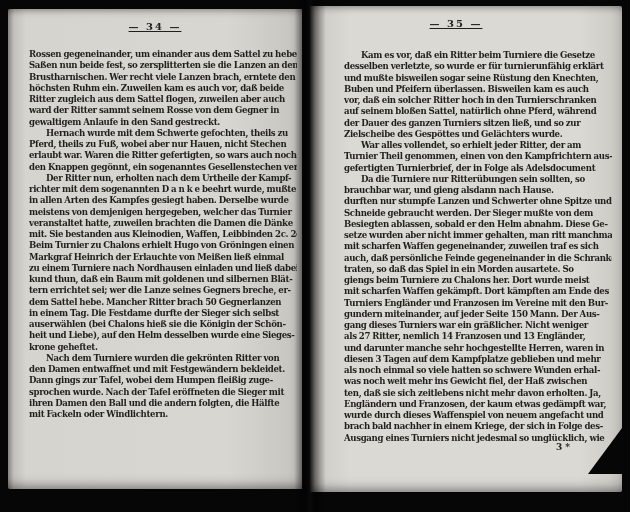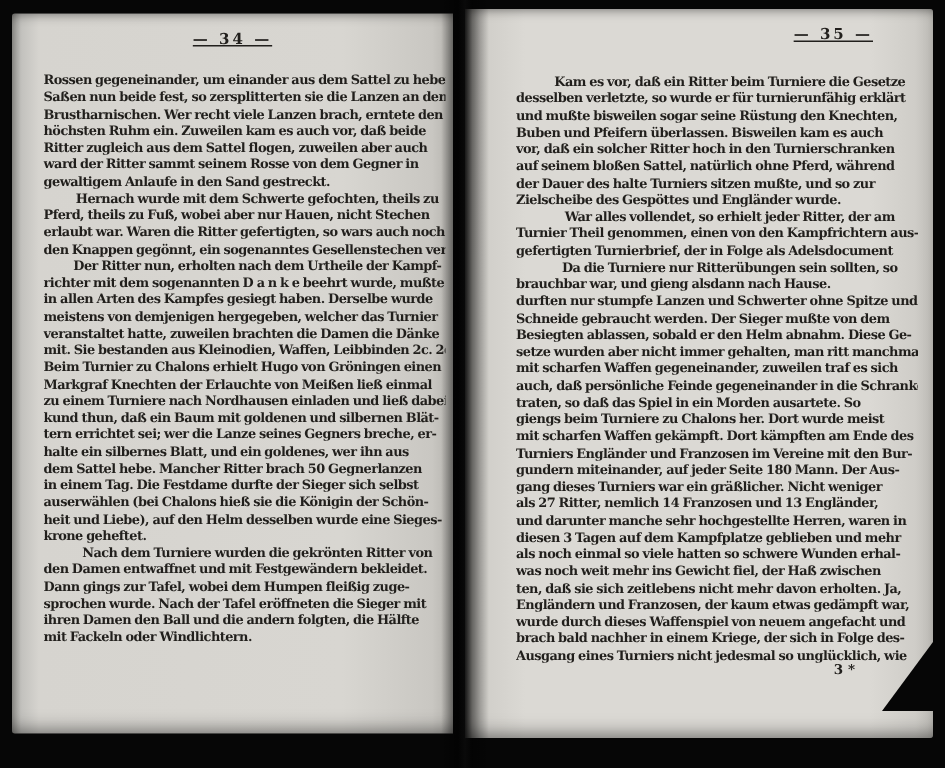--- a/index.html
+++ b/index.html
@@ -53,38 +53,38 @@
     position: absolute;
     top: 12px; left: 0; right: 0;
     text-align: center;
     font-size: 10px;
     font-weight: bold;
     letter-spacing: 2px;
     color: var(--ink, #211f1c);
     text-decoration: underline;
   }
   .page-left .page-header { left: 14px; right: 14px; }
-  .page-right .page-header { left: 20px; right: 40px; text-align: right; }
+  .page-right .page-header { left: 20px; right: 40px; }
   .text-block {
     position: absolute;
     color: var(--ink, #211f1c);
     font-size: 8.6px;
     font-weight: bold;
     letter-spacing: -0.35px;
     word-spacing: -0.4px;
   }
   .page-left .text-block { left: 21px; top: 40px; width: 268px; }
   .page-right .text-block { left: 34px; top: 44px; width: 268px; }
   .line {
     height: 11.25px;
     line-height: 11.25px;
     white-space: nowrap;
     overflow: hidden;
   }
-  .line.indent { padding-left: 17px; text-align: center; }
+  .line.indent { padding-left: 17px; }
   .signature {
     position: absolute;
     right: 52px; bottom: 40px;
     font-size: 9px;
     font-weight: bold;
     color: var(--ink, #211f1c);
   }
 </style>
 </head>
 <body>
@@ -105,25 +105,24 @@
         <div class="line">Pferd, theils zu Fuß, wobei aber nur Hauen, nicht Stechen</div>
         <div class="line">erlaubt war.  Waren die Ritter gefertigten, so wars auch noch</div>
         <div class="line">den Knappen gegönnt, ein sogenanntes Gesellenstechen veran-</div>
         <div class="line indent">Der Ritter nun, erholten nach dem Urtheile der Kampf-</div>
         <div class="line">richter mit dem sogenannten D a n k e beehrt wurde, mußte</div>
         <div class="line">in allen Arten des Kampfes gesiegt haben.  Derselbe wurde</div>
         <div class="line">meistens von demjenigen hergegeben, welcher das Turnier</div>
         <div class="line">veranstaltet hatte, zuweilen brachten die Damen die Dänke</div>
         <div class="line">mit.  Sie bestanden aus Kleinodien, Waffen, Leibbinden 2c. 2c.</div>
         <div class="line">Beim Turnier zu Chalons erhielt Hugo von Gröningen einen</div>
-        <div class="line">Markgraf Knechten der Erlauchte von Meißen ließ einmal</div>
+        <div class="line">Markgraf Heinrich der Erlauchte von Meißen ließ einmal</div>
         <div class="line">zu einem Turniere nach Nordhausen einladen und ließ dabei</div>
         <div class="line">kund thun, daß ein Baum mit goldenen und silbernen Blät-</div>
         <div class="line">tern errichtet sei; wer die Lanze seines Gegners breche, er-</div>
-        <div class="line">halte ein silbernes Blatt, und ein goldenes, wer ihn aus</div>
         <div class="line">dem Sattel hebe.  Mancher Ritter brach 50 Gegnerlanzen</div>
         <div class="line">in einem Tag.  Die Festdame durfte der Sieger sich selbst</div>
         <div class="line">auserwählen (bei Chalons hieß sie die Königin der Schön-</div>
         <div class="line">heit und Liebe), auf den Helm desselben wurde eine Sieges-</div>
         <div class="line">krone geheftet.</div>
         <div class="line indent">Nach dem Turniere wurden die gekrönten Ritter von</div>
         <div class="line">den Damen entwaffnet und mit Festgewändern bekleidet.</div>
         <div class="line">Dann gings zur Tafel, wobei dem Humpen fleißig zuge-</div>
         <div class="line">sprochen wurde.  Nach der Tafel eröffneten die Sieger mit</div>
         <div class="line">ihren Damen den Ball und die andern folgten, die Hälfte</div>
@@ -133,38 +132,38 @@
 
   <div class="page page-right">
     <div class="page-header">—  35  —</div>
     <div class="text-block">
         <div class="line indent">Kam es vor, daß ein Ritter beim Turniere die Gesetze</div>
         <div class="line">desselben verletzte, so wurde er für turnierunfähig erklärt</div>
         <div class="line">und mußte bisweilen sogar seine Rüstung den Knechten,</div>
         <div class="line">Buben und Pfeifern überlassen.  Bisweilen kam es auch</div>
         <div class="line">vor, daß ein solcher Ritter hoch in den Turnierschranken</div>
         <div class="line">auf seinem bloßen Sattel, natürlich ohne Pferd, während</div>
-        <div class="line">der Dauer des halte Turniers sitzen mußte, und so zur</div>
-        <div class="line">Zielscheibe des Gespöttes und Engländer wurde.</div>
+        <div class="line">der Dauer des ganzen Turniers sitzen ließ, und so zur</div>
+        <div class="line">Zielscheibe des Gespöttes und Gelächters wurde.</div>
         <div class="line indent">War alles vollendet, so erhielt jeder Ritter, der am</div>
         <div class="line">Turnier Theil genommen, einen von den Kampfrichtern aus-</div>
         <div class="line">gefertigten Turnierbrief, der in Folge als Adelsdocument</div>
         <div class="line indent">Da die Turniere nur Ritterübungen sein sollten, so</div>
         <div class="line">brauchbar war, und gieng alsdann nach Hause.</div>
         <div class="line">durften nur stumpfe Lanzen und Schwerter ohne Spitze und</div>
         <div class="line">Schneide gebraucht werden.  Der Sieger mußte von dem</div>
         <div class="line">Besiegten ablassen, sobald er den Helm abnahm.  Diese Ge-</div>
         <div class="line">setze wurden aber nicht immer gehalten, man ritt manchmal</div>
         <div class="line">mit scharfen Waffen gegeneinander, zuweilen traf es sich</div>
         <div class="line">auch, daß persönliche Feinde gegeneinander in die Schranken</div>
         <div class="line">traten, so daß das Spiel in ein Morden ausartete.  So</div>
         <div class="line">giengs beim Turniere zu Chalons her.  Dort wurde meist</div>
         <div class="line">mit scharfen Waffen gekämpft.  Dort kämpften am Ende des</div>
         <div class="line">Turniers Engländer und Franzosen im Vereine mit den Bur-</div>
-        <div class="line">gundern miteinander, auf jeder Seite 180 Mann.  Der Aus-</div>
+        <div class="line">gundern miteinander, auf jeder Seite 150 Mann.  Der Aus-</div>
         <div class="line">gang dieses Turniers war ein gräßlicher.  Nicht weniger</div>
         <div class="line">als 27 Ritter, nemlich 14 Franzosen und 13 Engländer,</div>
         <div class="line">und darunter manche sehr hochgestellte Herren, waren in</div>
         <div class="line">diesen 3 Tagen auf dem Kampfplatze geblieben und mehr</div>
         <div class="line">als noch einmal so viele hatten so schwere Wunden erhal-</div>
         <div class="line">was noch weit mehr ins Gewicht fiel, der Haß zwischen</div>
         <div class="line">ten, daß sie sich zeitlebens nicht mehr davon erholten.  Ja,</div>
         <div class="line">Engländern und Franzosen, der kaum etwas gedämpft war,</div>
         <div class="line">wurde durch dieses Waffenspiel von neuem angefacht und</div>
         <div class="line">brach bald nachher in einem Kriege, der sich in Folge des-</div>

